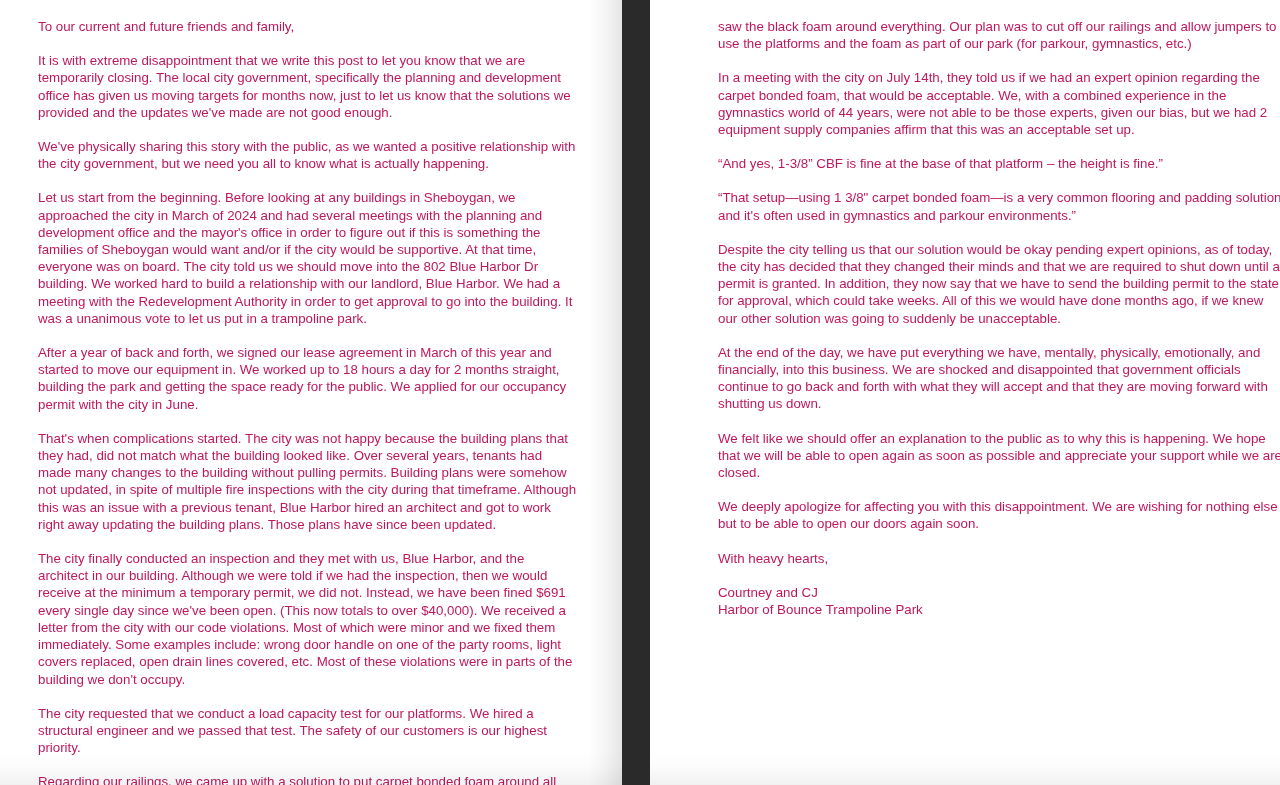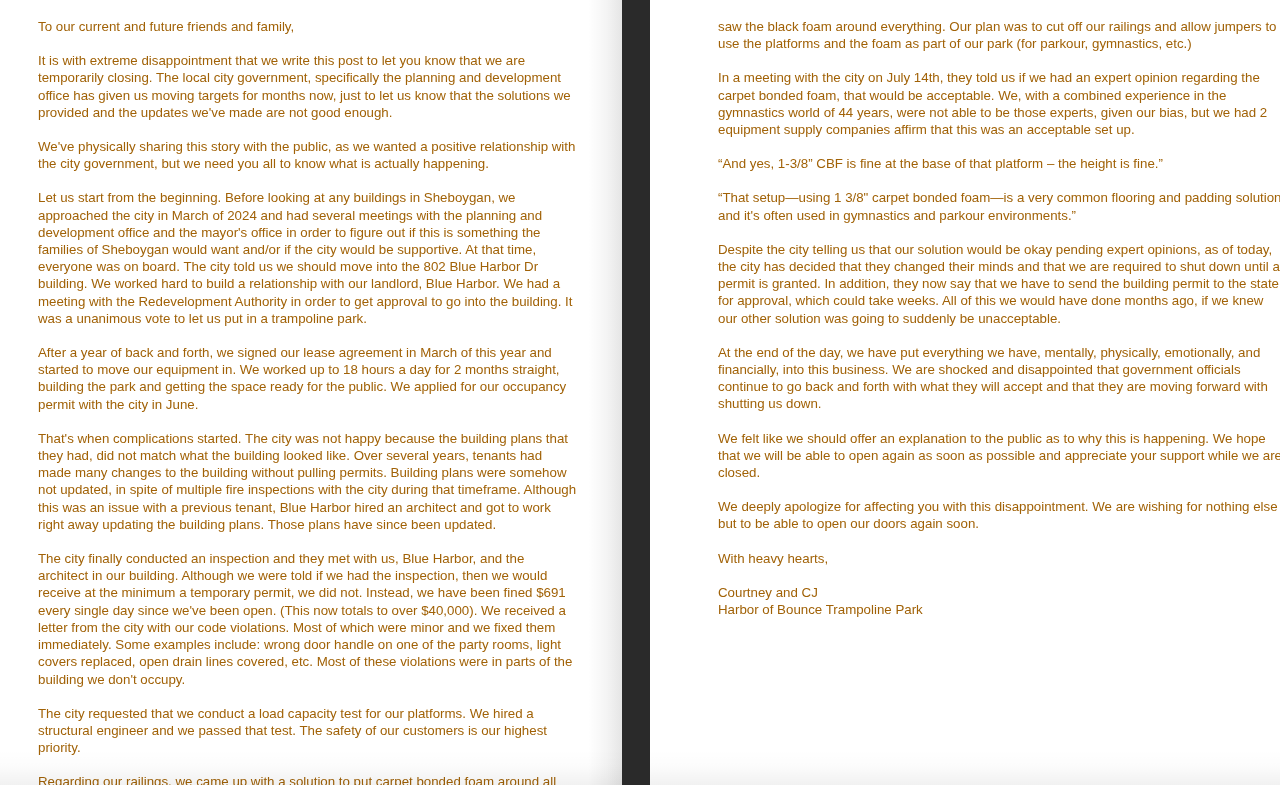--- a/index.html
+++ b/index.html
@@ -74,21 +74,21 @@
   .page-right .page-body {
     padding: 18px 14px 0 68px;
     width: 568px;
   }
 
   
   p.para {
     margin: 0 0 17px 0;
     font-size: 13.3px;
     line-height: 17.2px;
-    color: #a16207;
+    color: #be185d;
     font-family: "Liberation Sans", sans-serif;
     -webkit-font-smoothing: antialiased;
     text-rendering: optimizeLegibility;
   }
   p.para:last-child {
     margin-bottom: 0;
   }
   .sig-line {
     display: block;
   }

